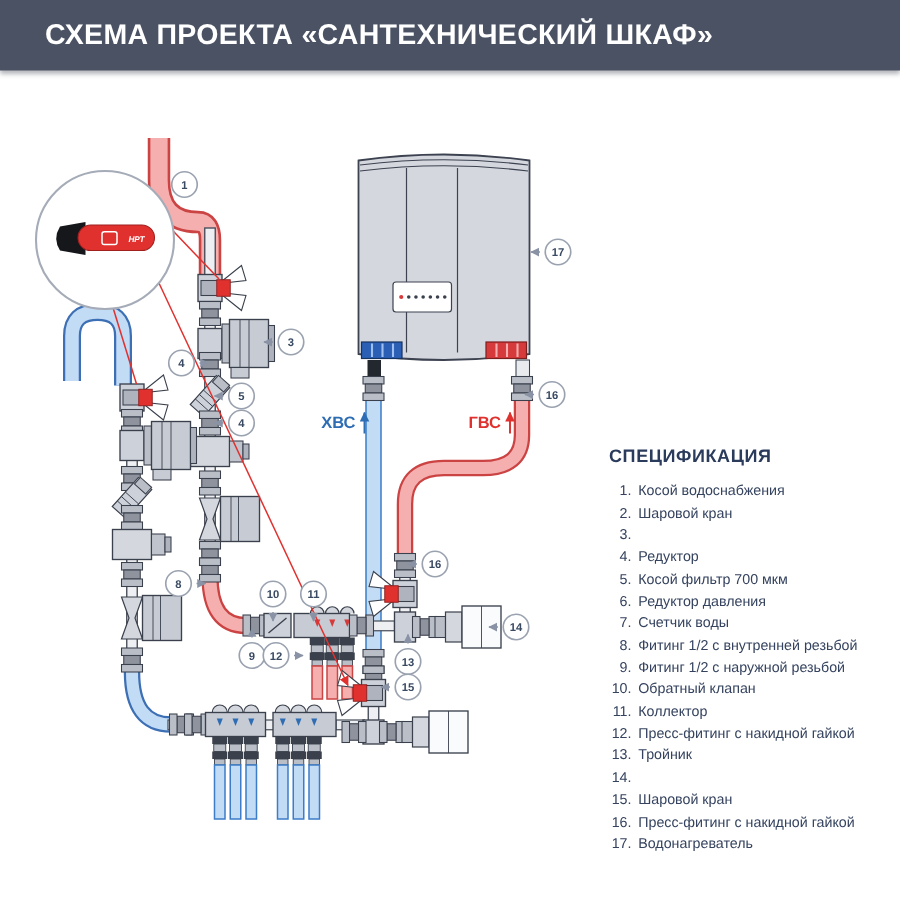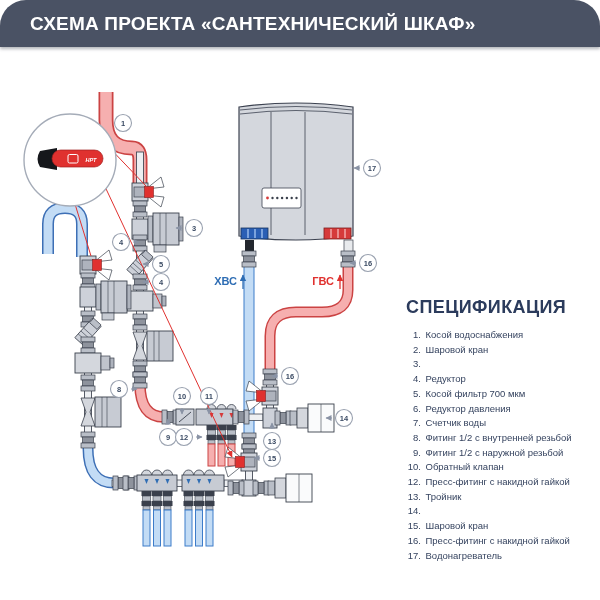--- a/index.html
+++ b/index.html
@@ -1,23 +1,23 @@
 <!DOCTYPE html>
 <html><head>
 <meta charset="utf-8">
 <style>
   html,body{margin:0;padding:0;background:#fff;}
   .stage{position:relative;width:600px;height:600px;overflow:hidden;background:#fff;
-         font-family:"Liberation Sans",sans-serif;border-radius:26px;}
+         font-family:"Liberation Sans",sans-serif;}
   .hdr{position:absolute;left:0;top:0;width:600px;height:47px;background:#4A5264;
        box-shadow:0 2px 3px rgba(40,45,60,.35);z-index:5;display:flex;align-items:center;}
   .hdr h1{margin:0 0 0 30px;font-size:19px;font-weight:700;color:#FFFFFF;letter-spacing:.2px;}
   svg.diagram{position:absolute;left:0;top:0;z-index:1;}
   .spec{position:absolute;left:406px;top:297px;width:190px;z-index:4;color:#35435F;}
-  .spec-title{font-size:18px;font-weight:700;color:#2B3B5C;letter-spacing:.4px;}
+  .spec-title{font-size:12px;font-weight:700;color:#2B3B5C;letter-spacing:.4px;}
   .spec ol{list-style:none;margin:10px 0 0 0;padding:0;}
   .spec li{display:flex;font-size:9.5px;line-height:14.7px;}
   .spec .num{width:15px;text-align:right;margin-right:4.5px;flex:none;}
   .spec .txt{white-space:nowrap;}
 </style>
 </head>
 <body>
 
 <div class="stage">
 
@@ -391,20 +391,24 @@
         </li>
         <li>
           <span class="num">9.</span>
           <span class="txt">Фитинг 1/2 с наружной резьбой</span>
         </li>
         <li>
           <span class="num">10.</span>
           <span class="txt">Обратный клапан</span>
         </li>
         <li>
+          <span class="num">11.</span>
+          <span class="txt">Коллектор</span>
+        </li>
+        <li>
           <span class="num">12.</span>
           <span class="txt">Пресс-фитинг с накидной гайкой</span>
         </li>
         <li>
           <span class="num">13.</span>
           <span class="txt">Тройник</span>
         </li>
         <li>
           <span class="num">14.</span>
         </li>

